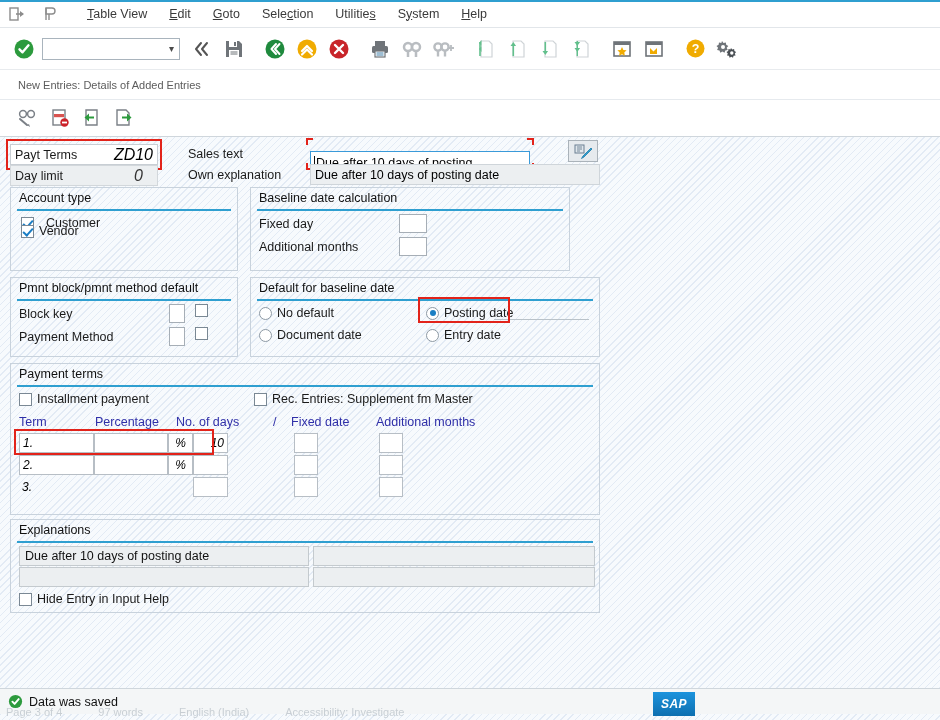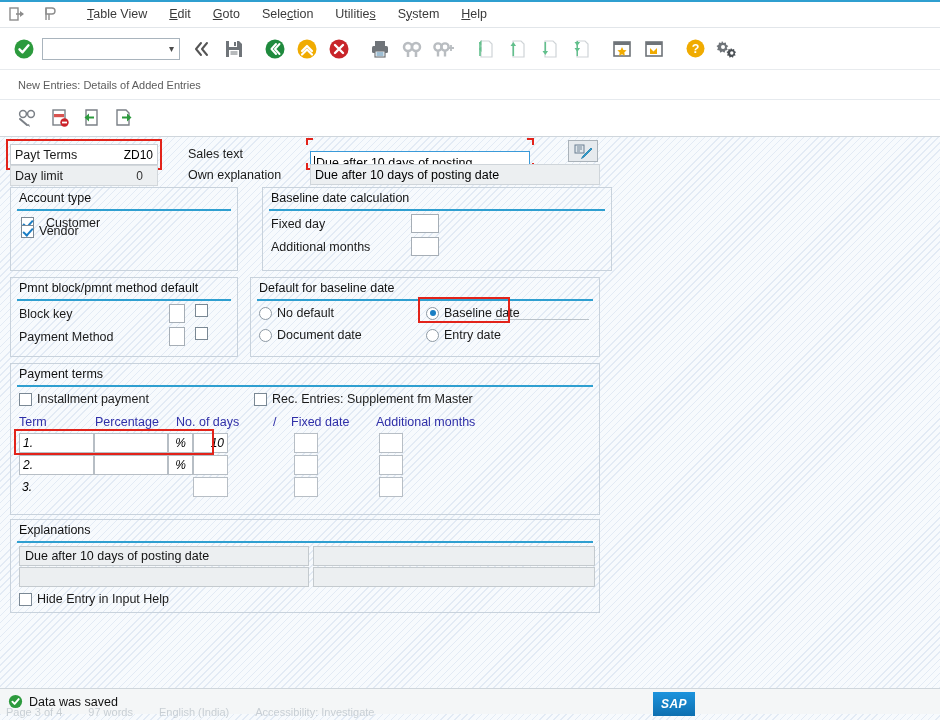--- a/index.html
+++ b/index.html
@@ -94,21 +94,21 @@
   }
 
   
   .lbl { font-size: 12.5px; color: #1a1a1a; }
   .sapinput {
     background: #ffffff; border: 1px solid #a6aeb6;
     height: 19px; font-size: 12px; padding: 0 3px;
     font-family: "Liberation Sans", sans-serif; color: #111;
     display: flex; align-items: center;
   }
-  .italval { font-size: 12px; }
+  .italval { font-style: italic; font-size: 16px; }
 
   
   .redbox {
     position: absolute; border: 2px solid #e2231a; pointer-events: none;
   }
 
   
   .group {
     position: absolute;
     background: rgba(255,255,255,0.0);
@@ -171,21 +171,21 @@
     position: absolute; right: 245px; top: 692px;
     width: 42px; height: 24px; background: #1a8ad4;
     color: #fff; font-size: 12px; font-weight: bold; font-style: italic;
     display: flex; align-items: center; justify-content: center;
     letter-spacing: .5px;
     background: linear-gradient(180deg,#1c93dd,#0e6fb0);
   }
   .ghostbar {
     position: absolute; left: 0; top: 708px; width: 893px; height: 12px;
     overflow: hidden; color: #b8c0c7; font-size: 11px;
-    display: flex; align-items: flex-start; gap: 26px; padding-left: 6px;
+    display: flex; align-items: flex-start; gap: 36px; padding-left: 6px;
     opacity: .72;
   }
   .ghostbar span { white-space: nowrap; transform: translateY(-2px); display:block; }
 
   .focusmark { position: absolute; width: 7px; height: 7px; pointer-events: none; }
   .fm-tl { border-left: 2px solid #e2231a; border-top: 2px solid #e2231a; }
   .fm-tr { border-right: 2px solid #e2231a; border-top: 2px solid #e2231a; }
   .fm-bl { border-left: 2px solid #e2231a; border-bottom: 2px solid #e2231a; }
   .fm-br { border-right: 2px solid #e2231a; border-bottom: 2px solid #e2231a; }
 </style>
@@ -430,21 +430,21 @@
       <div class="cbrow" style="position:absolute; left:10px; top:28px;gap:12px;">
         <span class="cb checked"></span>
         <span class="lbl">Customer</span>
       </div>
       <div class="cbrow" style="position:absolute; left:10px; top:36px;">
         <span class="cb checked"></span>
         <span class="lbl">Vendor</span>
       </div>
     </div>
 
-    <div class="group" style="left:262px; top:50px; width:350px; height:84px;">
+    <div class="group" style="left:250px; top:50px; width:320px; height:84px;">
       <span class="group-title">Baseline date calculation</span>
       <div class="group-rule"></div>
       <span class="lbl" style="position:absolute; left:8px; top:29px;">Fixed day</span>
       <div class="sapinput" style="position:absolute; left:148px; top:26px; width:28px;">
         <span></span>
       </div>
       <span class="lbl" style="position:absolute; left:8px; top:52px;">Additional months</span>
       <div class="sapinput" style="position:absolute; left:148px; top:49px; width:28px;">
         <span></span>
       </div>
@@ -463,21 +463,21 @@
 
     <div class="group" style="left:250px; top:140px; width:350px; height:80px;">
       <span class="group-title">Default for baseline date</span>
       <div class="group-rule"></div>
       <div class="rbrow" style="position:absolute; left:8px; top:28px;">
         <span class="rb"></span>
         <span class="lbl">No default</span>
       </div>
       <div class="rbrow" style="position:absolute; left:175px; top:28px;">
         <span class="rb on"></span>
-        <span class="lbl">Baseline date</span>
+        <span class="lbl">Posting date</span>
       </div>
       <div style="position:absolute; left:243px; top:41px; width:95px; height:1px; background:#b9c2c9;"></div>
       <div class="rbrow" style="position:absolute; left:8px; top:50px;">
         <span class="rb"></span>
         <span class="lbl">Document date</span>
       </div>
       <div class="rbrow" style="position:absolute; left:175px; top:50px;">
         <span class="rb"></span>
         <span class="lbl">Entry date</span>
       </div>

